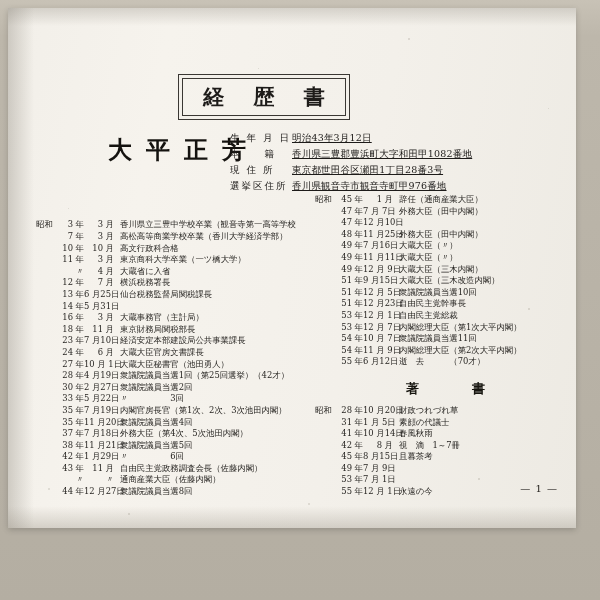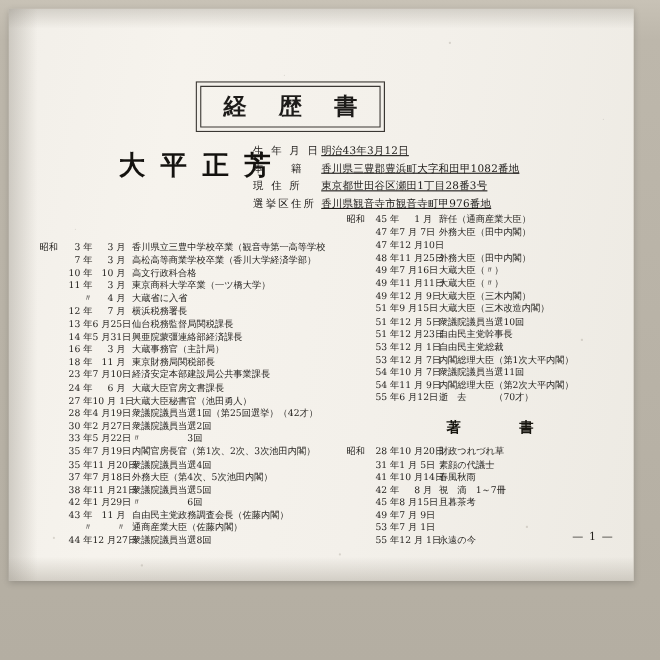--- a/index.html
+++ b/index.html
@@ -272,21 +272,20 @@
           <div class="entry">
             <span class="era"></span>
             <span class="yy">13 年</span>
             <span class="mm">6 月25日</span>
             <span class="desc">仙台税務監督局関税課長</span>
           </div>
           <div class="entry">
             <span class="era"></span>
             <span class="yy">14 年</span>
             <span class="mm">5 月31日</span>
-            <span class="desc">興亜院蒙彊連絡部経済課長</span>
           </div>
           <div class="entry">
             <span class="era"></span>
             <span class="yy">16 年</span>
             <span class="mm">3 月</span>
             <span class="desc">大蔵事務官（主計局）</span>
           </div>
           <div class="entry">
             <span class="era"></span>
             <span class="yy">18 年</span>

